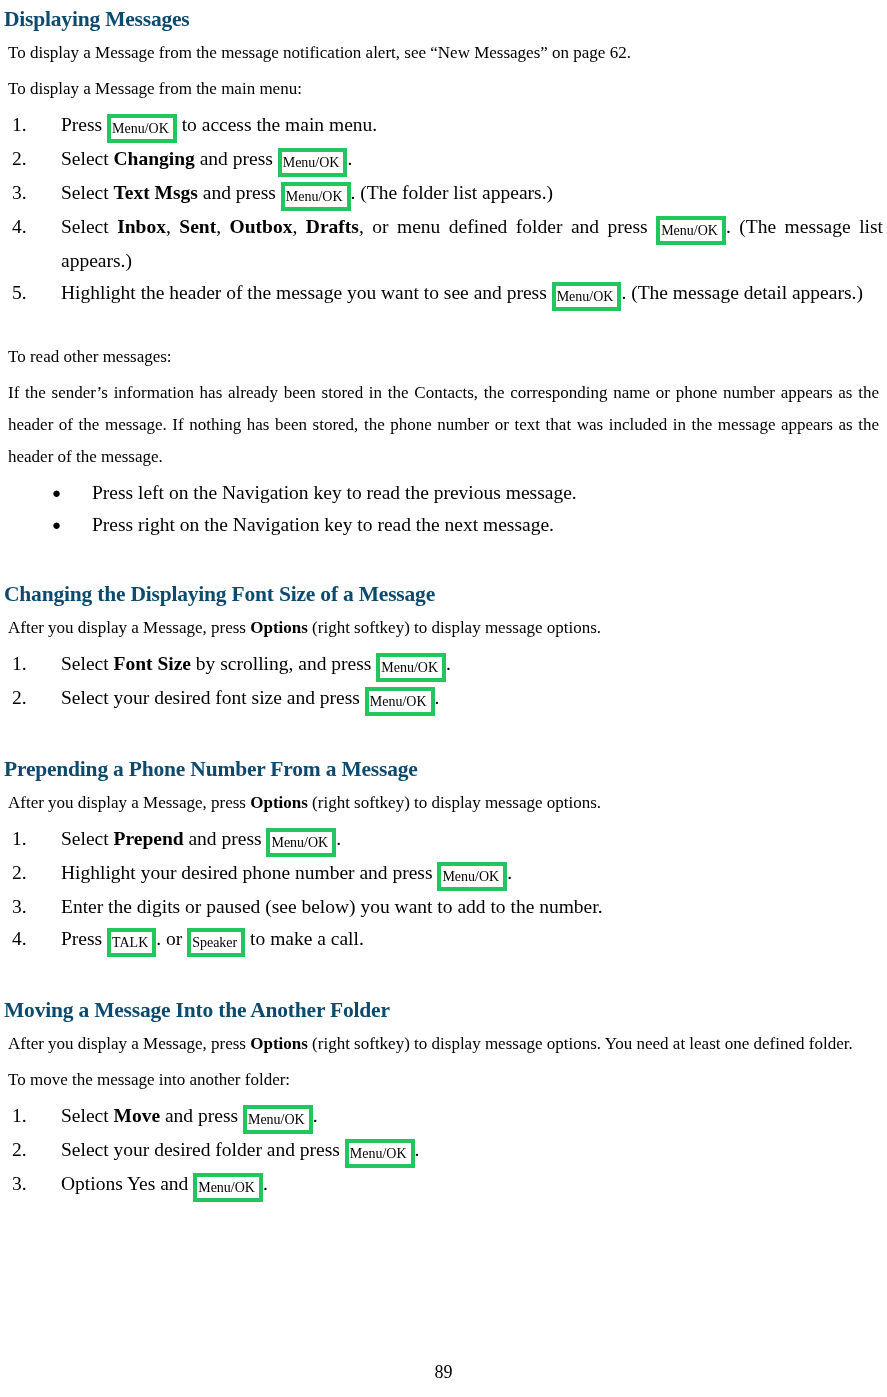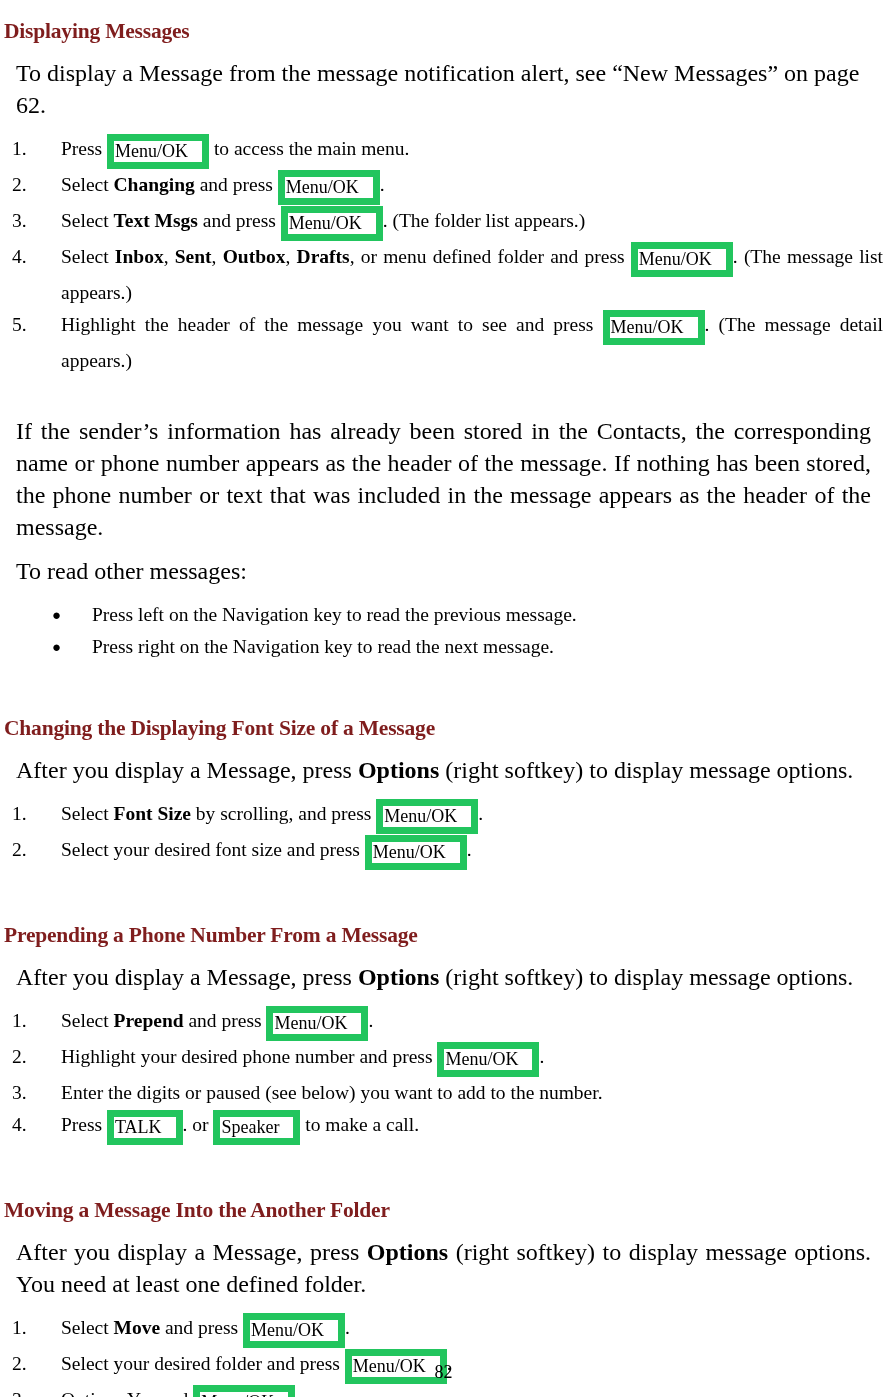--- a/index.html
+++ b/index.html
@@ -22,32 +22,32 @@
     padding: 0;
     box-sizing: border-box;
   }
   .content {
     position: absolute;
     left: 4px;
     top: 0px;
     width: 879px;
   }
   h2.heading {
-    color: #7f1d1d;
+    color: #0c4a6e;
     font-weight: bold;
     font-size: 21.5px;
     line-height: 28px;
-    margin: 17px 0 2px 0;
+    margin: 5px 0 2px 0;
     letter-spacing: -0.2px;
     font-family: "Liberation Serif", "DejaVu Serif", serif;
   }
   p.para {
-    font-size: 24px;
-    line-height: 32px;
-    margin: 12px;
+    font-size: 17px;
+    line-height: 32px;
+    margin: 4px;
     text-align: justify;
     text-justify: inter-word;
   }
   p.para.left {
     text-align: left;
   }
   .spacer-md { height: 26px; }
   .spacer-lg { height: 34px; }
 
   ol.numlist, ul.bullist {
@@ -84,25 +84,25 @@
   }
   li.bulitem > .bullet {
     position: absolute;
     left: 48px;
     top: 0;
     font-size: 15px;
     line-height: 32px;
   }
   .b { font-weight: bold; }
   .key {
-    border: 7px solid #22c55e;
-    padding: 0px 14px 0px 1px;
+    border: 4px solid #22c55e;
+    padding: 0px 4px 0px 1px;
     display: inline-block;
     line-height: 21px;
-    font-size: 18px;
+    font-size: 14px;
     vertical-align: -2px;
     white-space: nowrap;
   }
   .pagenum {
     position: absolute;
     left: 0;
     top: 1362px;
     width: 887px;
     text-align: center;
     font-size: 18px;
@@ -112,20 +112,21 @@
 </head>
 <body>
 
 <div class="page">
   <div class="content">
 
     <h2 class="heading">Displaying Messages</h2>
 
     <p class="para left">To display a Message from the message notification alert, see “New Messages” on page 62.</p>
 
+    <p class="para left">To display a Message from the main menu:</p>
 
     <ol class="numlist">
       <li class="numitem last-left">
         <span class="marker">1.</span><span>Press </span><span class="key">Menu/OK</span><span> to access the main menu.</span>
       </li>
       <li class="numitem last-left">
         <span class="marker">2.</span><span>Select </span><span class="b">Changing</span><span> and press </span><span class="key">Menu/OK</span><span>.</span>
       </li>
       <li class="numitem last-left">
         <span class="marker">3.</span><span>Select </span><span class="b">Text Msgs</span><span> and press </span><span class="key">Menu/OK</span><span>. (The folder list appears.)</span>
@@ -133,23 +134,23 @@
       <li class="numitem">
         <span class="marker">4.</span><span>Select </span><span class="b">Inbox</span><span>, </span><span class="b">Sent</span><span>, </span><span class="b">Outbox</span><span>, </span><span class="b">Drafts</span><span>, or menu defined folder and press </span><span class="key">Menu/OK</span><span>. (The message list appears.)</span>
       </li>
       <li class="numitem">
         <span class="marker">5.</span><span>Highlight the header of the message you want to see and press </span><span class="key">Menu/OK</span><span>. (The message detail appears.)</span>
       </li>
     </ol>
 
     <div class="spacer-md"></div>
 
+    <p class="para left">To read other messages:</p>
+
     <p class="para">If the sender’s information has already been stored in the Contacts, the corresponding name or phone number appears as the header of the message. If nothing has been stored, the phone number or text that was included in the message appears as the header of the message.</p>
-
-    <p class="para left">To read other messages:</p>
 
     <ul class="bullist">
       <li class="bulitem">
         <span class="bullet">●</span><span>Press left on the Navigation key to read the previous message.</span>
       </li>
       <li class="bulitem">
         <span class="bullet">●</span><span>Press right on the Navigation key to read the next message.</span>
       </li>
     </ul>
 
@@ -190,29 +191,30 @@
         <span class="marker">4.</span><span>Press </span><span class="key">TALK</span><span>. or </span><span class="key">Speaker</span><span> to make a call.</span>
       </li>
     </ol>
 
     <div class="spacer-lg"></div>
 
     <h2 class="heading">Moving a Message Into the Another Folder</h2>
 
     <p class="para"><span>After you display a Message, press </span><span class="b">Options</span><span> (right softkey) to display message options. You need at least one defined folder.</span></p>
 
+    <p class="para left">To move the message into another folder:</p>
 
     <ol class="numlist">
       <li class="numitem last-left">
         <span class="marker">1.</span><span>Select </span><span class="b">Move</span><span> and press </span><span class="key">Menu/OK</span><span>.</span>
       </li>
       <li class="numitem last-left">
         <span class="marker">2.</span><span>Select your desired folder and press </span><span class="key">Menu/OK</span><span>.</span>
       </li>
       <li class="numitem last-left">
         <span class="marker">3.</span><span>Options Yes and </span><span class="key">Menu/OK</span><span>.</span>
       </li>
     </ol>
 
   </div>
 
-  <div class="pagenum">82</div>
+  <div class="pagenum">89</div>
 </div>
 
 </body></html>

